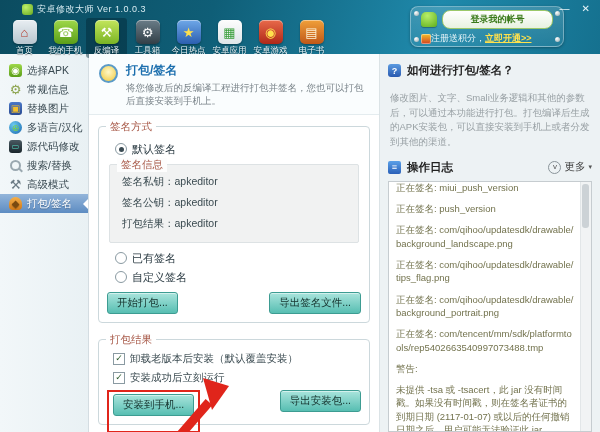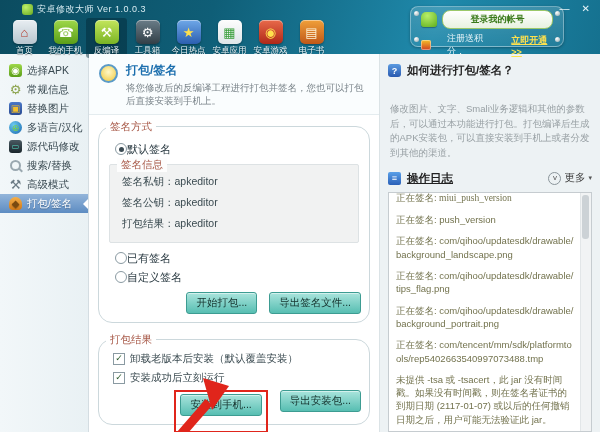--- a/index.html
+++ b/index.html
@@ -26,21 +26,21 @@
   .i-apps{background:linear-gradient(#fdfdfd,#dfe5e8);color:#3aa03a;}
   .i-game{background:linear-gradient(#e86a4a,#b02818);color:#ffe14d;}
   .i-book{background:linear-gradient(#f0a03a,#c05818);color:#fff4d8;}
 
   .login{position:absolute;right:36px;top:6px;width:154px;height:41px;background:linear-gradient(rgba(255,255,255,.16),rgba(255,255,255,.05));border:1px solid rgba(255,255,255,.35);border-radius:8px;box-shadow:0 1px 3px rgba(0,0,0,.3);padding:3px 10px;box-sizing:border-box;}
   .rivet{position:absolute;width:5px;height:5px;border-radius:50%;background:radial-gradient(circle at 35% 30%,#fff,#8fa6ad);}
   .rv1{left:3px;top:4px}.rv2{right:3px;top:4px}.rv3{left:3px;bottom:4px}.rv4{right:3px;bottom:4px}
   .lrow1{display:flex;align-items:center;gap:5px;}
   .mascot{width:16px;height:15px;border-radius:5px 5px 3px 3px;background:radial-gradient(circle at 40% 25%,#b8ef6a,#5fae1c);flex:none;box-shadow:0 1px 1px rgba(0,0,0,.3);}
   .loginbtn{flex:1;background:linear-gradient(#ffffff,#e8f2e0);border:1px solid #9cc86a;border-radius:8px;font-size:9px;color:#3a7a1a;text-align:center;padding:2px 0;font-weight:bold;}
-  .lrow2{display:flex;align-items:center;gap:16px;margin-top:3px;font-size:9px;}
+  .lrow2{display:flex;align-items:center;gap:0;margin-top:3px;font-size:9px;}
   .gift{width:10px;height:10px;background:linear-gradient(#f5c02a,#d04020);border-radius:2px;flex:none;box-shadow:inset 0 0 0 1px rgba(255,255,255,.4);}
   .promo{color:#e8f4f8;}
   .promolink{color:#ffe14d;text-decoration:underline;font-weight:bold;}
 
   
   .cols{flex:1;display:flex;min-height:0;}
 
   
   .sidebar{width:88px;flex:none;background:linear-gradient(90deg,#f2f7f9,#e9f1f4);border-right:1px solid #d4dde2;padding-top:7px;}
   .sitem{height:19px;display:flex;align-items:center;gap:5px;padding-left:9px;font-size:10.5px;color:#3a4a52;position:relative;}
@@ -57,53 +57,53 @@
   .mag{width:7px;height:7px;border:2px solid #9aa8b0;border-radius:50%;position:relative;flex:none;margin:1px;}
   .mag::after{content:"";position:absolute;width:5px;height:2px;background:#9aa8b0;right:-4px;bottom:-2px;transform:rotate(45deg);}
 
   
   .main{width:290px;flex:none;background:#fff;position:relative;overflow:hidden;}
   .mhead{display:flex;align-items:flex-start;gap:8px;padding:8px 10px 6px;background:#fafdfe;border-bottom:1px solid #e4ecef;}
   .bulb{width:15px;height:15px;border-radius:50%;border:2px solid #5a9ac8;background:radial-gradient(circle at 50% 40%,#fff8c8,#f0c83a);flex:none;margin-top:2px;}
   .mtitle{font-size:12px;font-weight:bold;color:#1c6fae;}
   .mdesc{font-size:9.5px;color:#7a848a;margin-top:3px;line-height:1.35;}
 
-  .gb{position:relative;border:1px solid #ccd8dc;border-radius:14px;margin:11px 9px 0;padding:12px 8px 6px;}
+  .gb{position:relative;border:1px solid #ccd8dc;border-radius:4px;margin:11px 9px 0;padding:12px 8px 6px;}
   .legend{position:absolute;top:-7px;left:7px;background:#fff;padding:0 4px;font-size:10.5px;color:#a85a49;}
   .radio{width:10px;height:10px;border:1px solid #8a9aa2;border-radius:50%;display:inline-flex;align-items:center;justify-content:center;flex:none;background:#fff;}
   .radio.on::after{content:"";width:5px;height:5px;border-radius:50%;background:#3a4a52;}
-  .rrow{display:flex;align-items:center;font-size:11px;color:#2a3a42;margin:3px 0 7px 8px;}
+  .rrow{display:flex;align-items:center;gap:5px;font-size:11px;color:#2a3a42;margin:3px 0 7px 8px;}
   .inner{position:relative;background:#f1f2f2;border:1px solid #ddE2e4;border-radius:2px;margin:4px 2px 8px;padding:10px 8px 4px;}
   .inner .legend{background:#fdfdfd;color:#a85a49;}
   .irow{font-size:10.5px;color:#3a4a50;margin:0 0 7px 4px;}
-  .btnrow{display:flex;justify-content:flex-end;gap:12px;margin:4px 0 2px;align-items:flex-start;}
+  .btnrow{display:flex;justify-content:space-between;gap:12px;margin:4px 0 2px;align-items:flex-start;}
   .tealbtn{background:linear-gradient(#a9e4dc,#57beb2);border:1px solid #3d9c92;border-radius:3px;font-size:10.5px;color:#15332e;padding:3px 9px;white-space:nowrap;box-shadow:inset 0 1px 0 rgba(255,255,255,.5);}
   .status{font-size:10.5px;color:#222;margin:0 0 8px 4px;}
   .status b{font-weight:bold;}
   .fname{color:#4a5a62;font-weight:normal;}
   .crow{display:flex;align-items:center;gap:5px;font-size:10.5px;color:#3a4a50;margin:0 0 5px 6px;}
   .chk{width:10px;height:10px;border:1px solid #8a9aa2;background:#fff;display:inline-flex;align-items:center;justify-content:center;font-size:9px;color:#2a5a2a;flex:none;line-height:1;}
   .redbox{border:2px solid #e0251b;padding:2px 4px 15px;margin-bottom:-17px;}
   .arrow-svg{position:absolute;left:58px;top:316px;pointer-events:none;}
 
   
   .panel{flex:1;background:#edf2f4;border-left:1px solid #dbe3e6;padding:9px 8px 0;display:flex;flex-direction:column;min-height:0;box-sizing:border-box;}
   .hrow{display:flex;align-items:center;gap:6px;}
   .qico{width:13px;height:13px;border-radius:3px;background:linear-gradient(#5a9ae0,#2a5ab0);color:#fff;font-size:9px;font-weight:bold;display:flex;align-items:center;justify-content:center;flex:none;}
   .htitle{font-size:11.5px;font-weight:bold;color:#222;}
-  .hbody{font-size:9.5px;color:#98a0a4;line-height:1.55;margin:24px 2px 10px;}
+  .hbody{font-size:9.5px;color:#98a0a4;line-height:1.55;margin:13px 2px 10px;}
   .logrow{display:flex;align-items:center;gap:6px;margin-bottom:6px;}
   .lico{width:13px;height:13px;border-radius:2px;background:linear-gradient(#5aa0e8,#2a60b8);color:#fff;font-size:9px;display:flex;align-items:center;justify-content:center;flex:none;}
-  .ltitle{font-size:11.5px;font-weight:bold;color:#222;text-decoration:underline;}
+  .ltitle{font-size:11.5px;font-weight:bold;color:#222;}
   .more{margin-left:auto;display:flex;align-items:center;gap:3px;font-size:10.5px;color:#444;}
   .circ{width:11px;height:11px;border:1px solid #8a949a;border-radius:50%;font-size:8px;color:#555;display:flex;align-items:center;justify-content:center;line-height:1;}
   .caret{font-size:7px;color:#555;}
   .logbox{flex:1;background:#fff;border:1px solid #c6ccd0;position:relative;overflow:hidden;padding:4px 16px 4px 7px;min-height:0;}
   .lentry{font-size:9.5px;color:#73734e;line-height:1.4;margin:0 0 8px;word-break:break-all;}
-  .lentry.clip{margin-top:-5px;font-family:Liberation Serif, serif;}
+  .lentry.clip{margin-top:-5px;}
   .sb{position:absolute;right:0;top:0;bottom:0;width:10px;background:#f1f3f4;border-left:1px solid #e2e6e8;}
   .sbthumb{position:absolute;top:2px;left:1px;width:7px;height:44px;background:#ccd2d6;border-radius:3px;}
 </style>
 </head>
 <body>
 
 <div class="app">
 
   <div class="top">
     <div class="titlebar">
@@ -277,20 +277,21 @@
           <span class="caret">▾</span>
         </span>
       </div>
       <div class="logbox">
         <div class="lentry clip">正在签名: miui_push_version</div>
         <div class="lentry">正在签名: push_version</div>
         <div class="lentry">正在签名: com/qihoo/updatesdk/drawable/background_landscape.png</div>
         <div class="lentry">正在签名: com/qihoo/updatesdk/drawable/tips_flag.png</div>
         <div class="lentry">正在签名: com/qihoo/updatesdk/drawable/background_portrait.png</div>
         <div class="lentry">正在签名: com/tencent/mm/sdk/platformtools/rep5402663540997073488.tmp</div>
+        <div class="lentry">警告:</div>
         <div class="lentry">未提供 -tsa 或 -tsacert，此 jar 没有时间戳。如果没有时间戳，则在签名者证书的到期日期 (2117-01-07) 或以后的任何撤销日期之后，用户可能无法验证此 jar。</div>
 
         <div class="sb">
             <span class="sbthumb"></span>
           </div>
       </div>
     </div>
 
   </div>
 </div>

